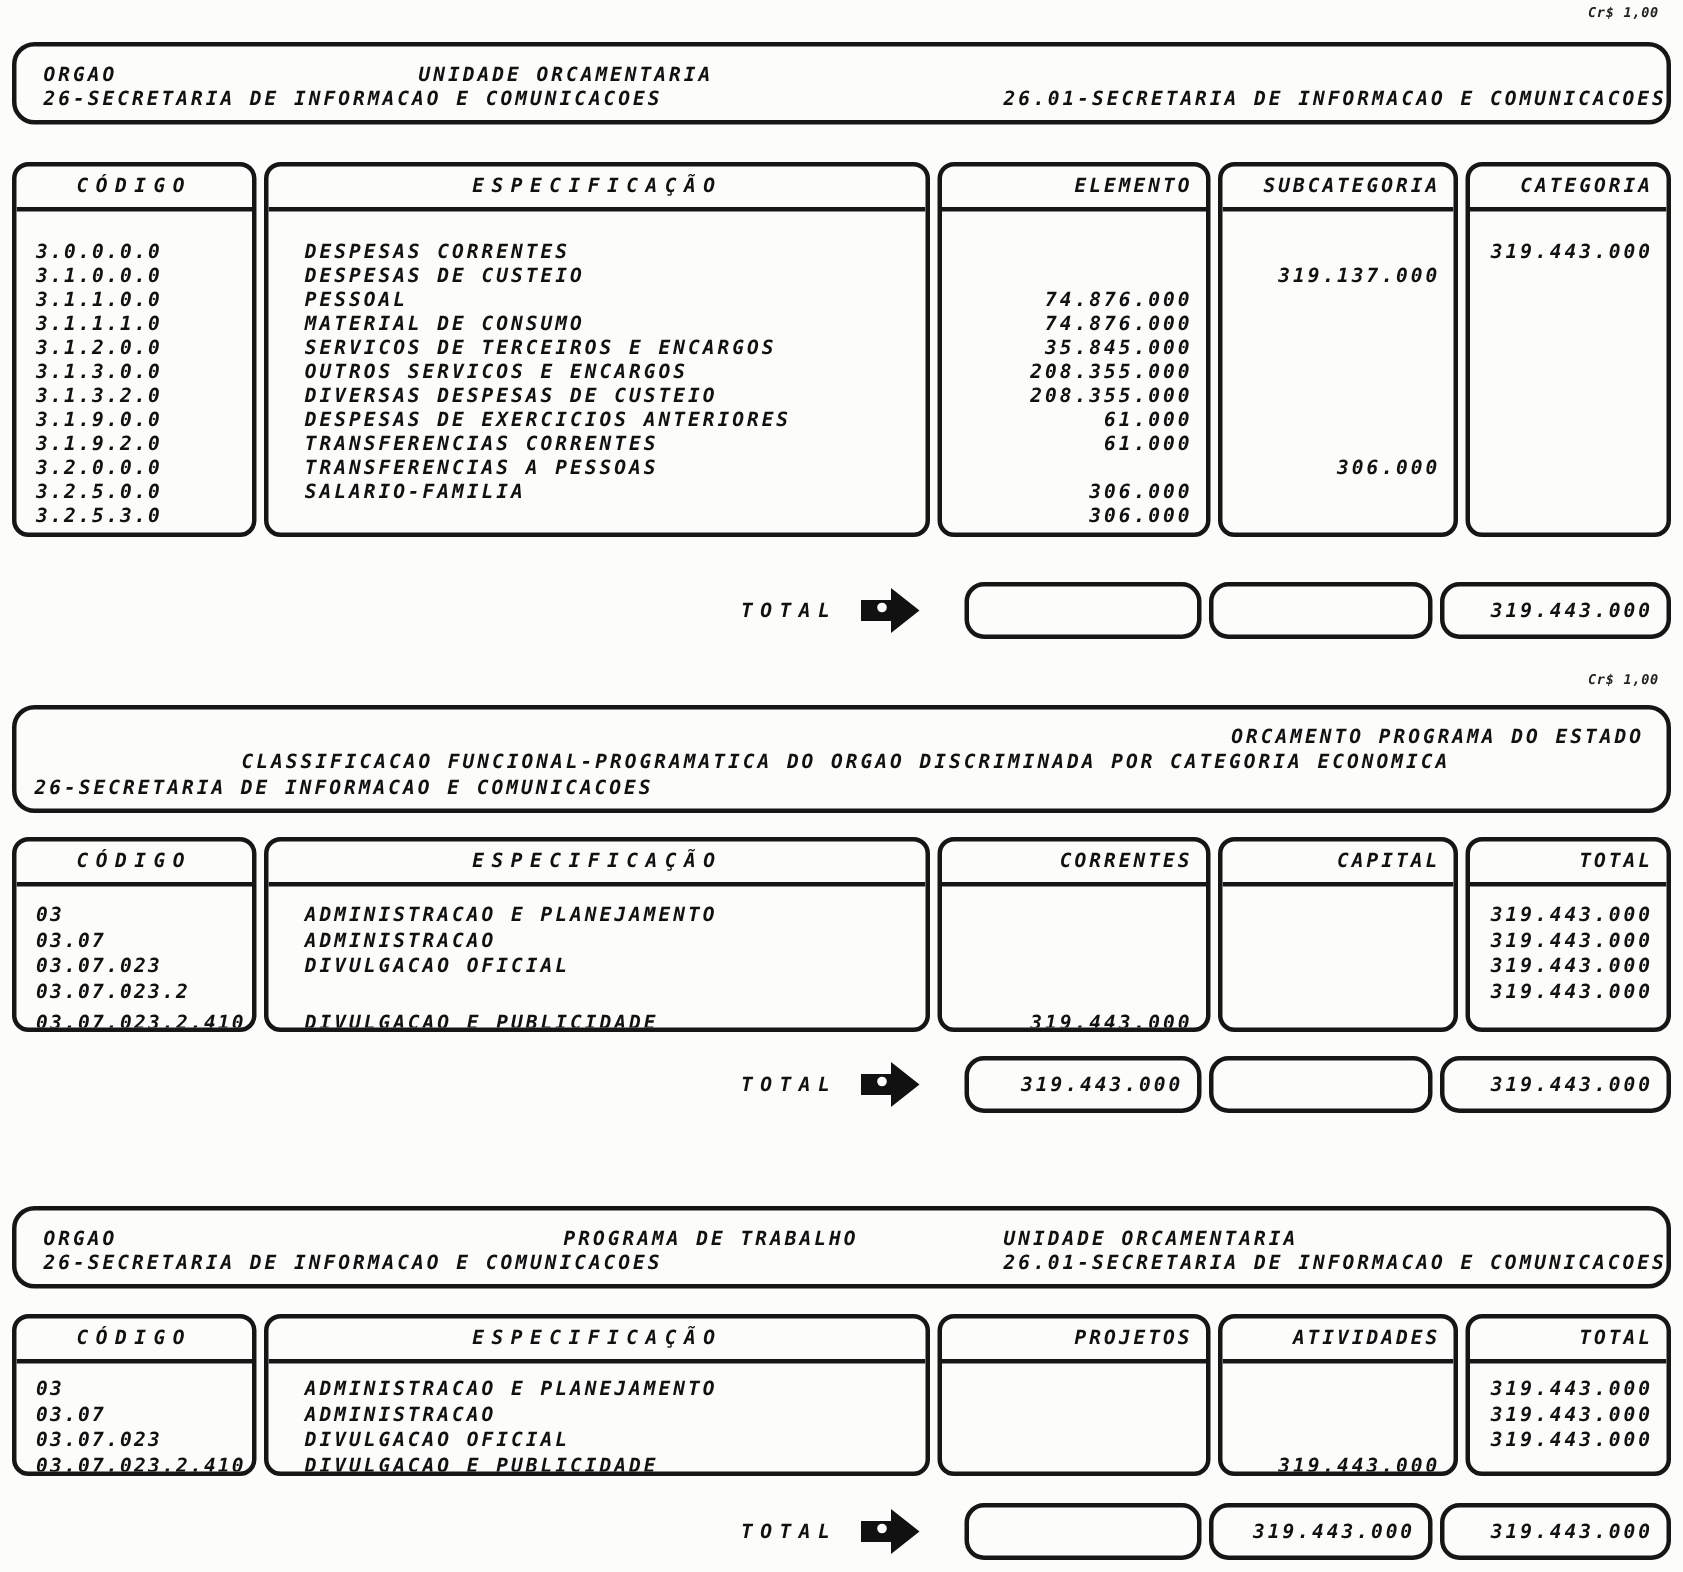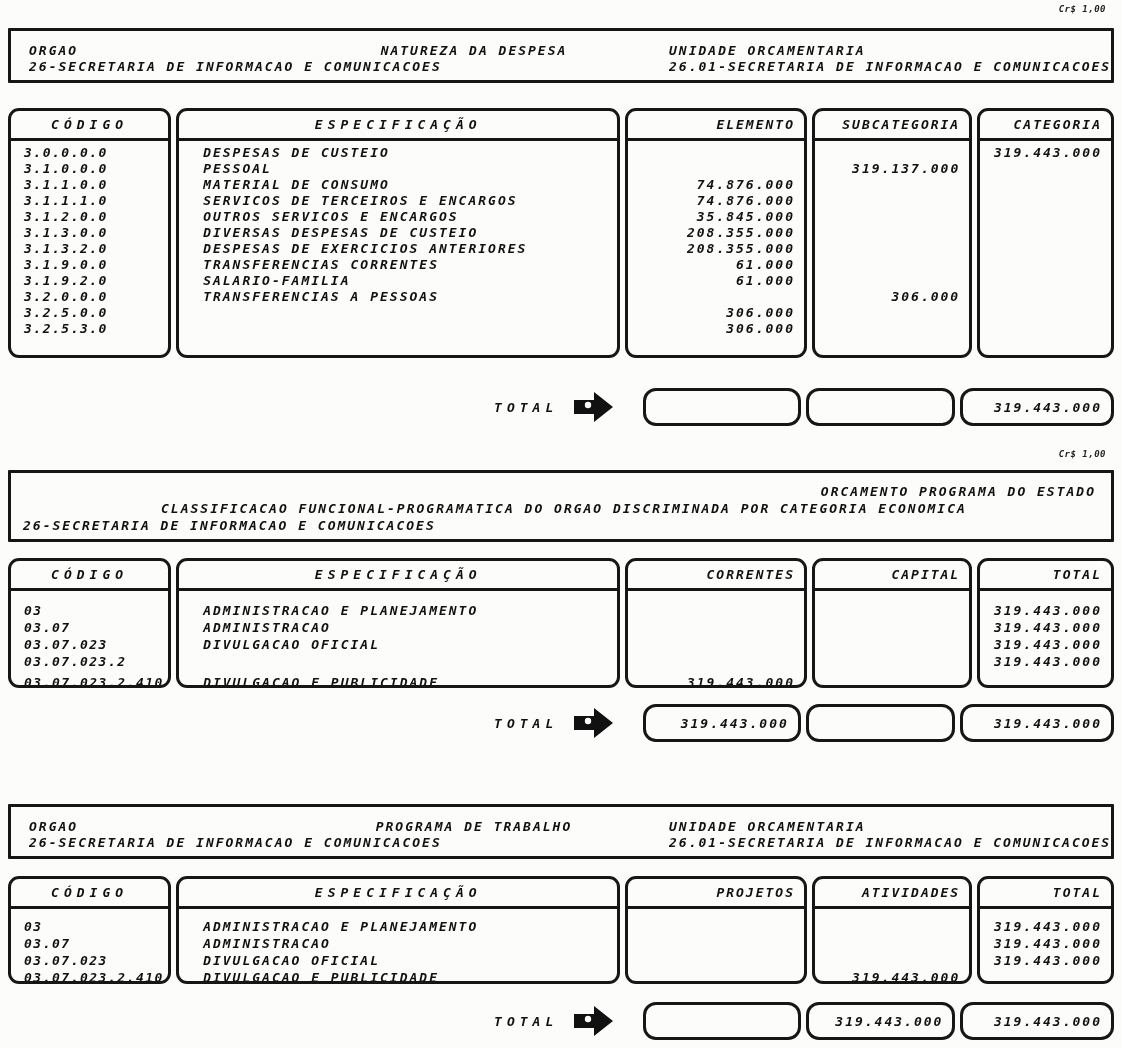--- a/index.html
+++ b/index.html
@@ -22,21 +22,21 @@
   .cur-note{
     position:absolute;right:16px;
     font-size:9px;letter-spacing:0.5px;color:#222;
   }
   .cur-1{top:4px;}
   .cur-2{top:449px;}
 
   .hbox{
     margin:0 8px;
     border:3px solid #161616;
-    border-radius:1px;
+    border-radius:15px;
     box-sizing:border-box;
     background:#fcfcfa;
   }
   
   .hbox-grid{
     display:grid;
     grid-template-columns:250px 390px 1fr;
     padding:12px 10px 6px 18px;
     row-gap:1px;
   }
@@ -80,21 +80,21 @@
   .tbody{box-sizing:border-box;}
   .cell{
     white-space:nowrap;overflow:visible;
     box-sizing:border-box;
   }
   .cell-code{padding-left:13px;letter-spacing:1.5px;}
   .cell-spec{padding-left:24px;}
   .cell-num{text-align:right;padding-right:9px;}
   
   .t1 .col{height:250px;}
-  .t1 .tbody{padding-top:4px;}
+  .t1 .tbody{padding-top:20px;}
   .t1 .cell{height:16px;line-height:16px;}
   
   .t2 .col{height:130px;}
   .t2 .tbody{padding-top:11px;}
   .t2 .cell{height:17px;line-height:17px;}
   .t2 .tbody .cell:nth-child(5){margin-top:4px;}
   
   .t3 .col{height:108px;}
   .t3 .tbody{padding-top:9px;}
   .t3 .cell{height:17px;line-height:17px;}
@@ -138,21 +138,20 @@
 </head>
 <body>
 
 <div class="sheet">
 
   <div class="cur-note cur-1">Cr$ 1,00</div>
   <div class="cur-note cur-2">Cr$ 1,00</div>
 
   <div class="hbox hbox-grid mt-hbox1">
     <div class="hg-c">ORGAO</div>
-    <div class="hg-c hg-title">NATUREZA DA DESPESA</div>
     <div class="hg-c">UNIDADE ORCAMENTARIA</div>
     <div class="hg-c hg-span2">26-SECRETARIA DE INFORMACAO E COMUNICACOES</div>
     <div class="hg-c">26.01-SECRETARIA DE INFORMACAO E COMUNICACOES</div>
   </div>
 
   <div class="table t1 mt-table1">
     <div class="col c-codigo">
       <div class="th th-left">CÓDIGO</div>
       <div class="tbody">
         <div class="cell cell-code">3.0.0.0.0</div>
@@ -165,30 +164,31 @@
         <div class="cell cell-code">3.1.9.0.0</div>
         <div class="cell cell-code">3.1.9.2.0</div>
         <div class="cell cell-code">3.2.0.0.0</div>
         <div class="cell cell-code">3.2.5.0.0</div>
         <div class="cell cell-code">3.2.5.3.0</div>
       </div>
     </div>
     <div class="col c-espec">
       <div class="th th-left">ESPECIFICAÇÃO</div>
       <div class="tbody">
+        <div class="cell cell-spec">DESPESAS CORRENTES</div>
         <div class="cell cell-spec">DESPESAS DE CUSTEIO</div>
         <div class="cell cell-spec">PESSOAL</div>
         <div class="cell cell-spec">MATERIAL DE CONSUMO</div>
         <div class="cell cell-spec">SERVICOS DE TERCEIROS E ENCARGOS</div>
         <div class="cell cell-spec">OUTROS SERVICOS E ENCARGOS</div>
         <div class="cell cell-spec">DIVERSAS DESPESAS DE CUSTEIO</div>
         <div class="cell cell-spec">DESPESAS DE EXERCICIOS ANTERIORES</div>
         <div class="cell cell-spec">TRANSFERENCIAS CORRENTES</div>
+        <div class="cell cell-spec">TRANSFERENCIAS A PESSOAS</div>
         <div class="cell cell-spec">SALARIO-FAMILIA</div>
-        <div class="cell cell-spec">TRANSFERENCIAS A PESSOAS</div>
       </div>
     </div>
     <div class="col c-n1">
       <div class="th th-num">ELEMENTO</div>
       <div class="tbody">
         <div class="cell cell-num"></div>
         <div class="cell cell-num"></div>
         <div class="cell cell-num">74.876.000</div>
         <div class="cell cell-num">74.876.000</div>
         <div class="cell cell-num">35.845.000</div>

